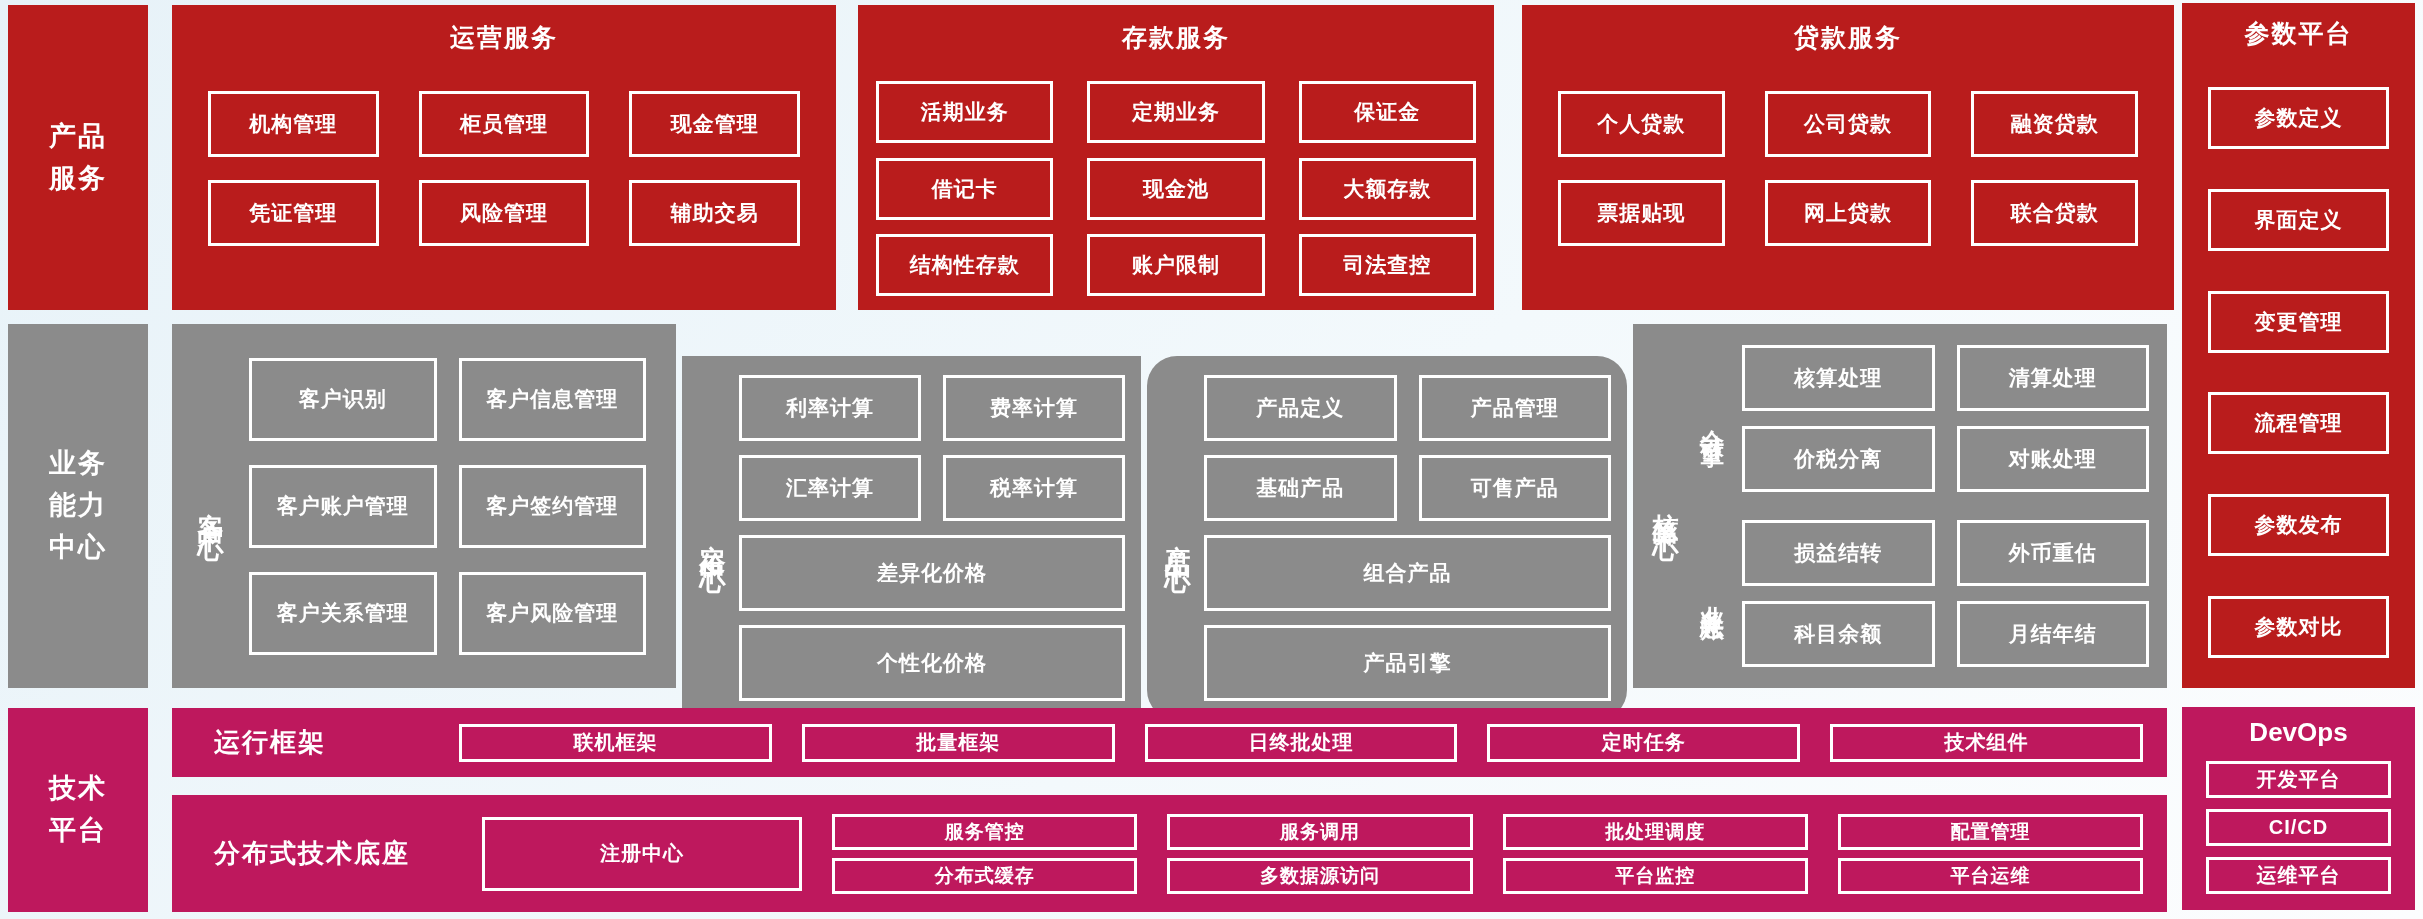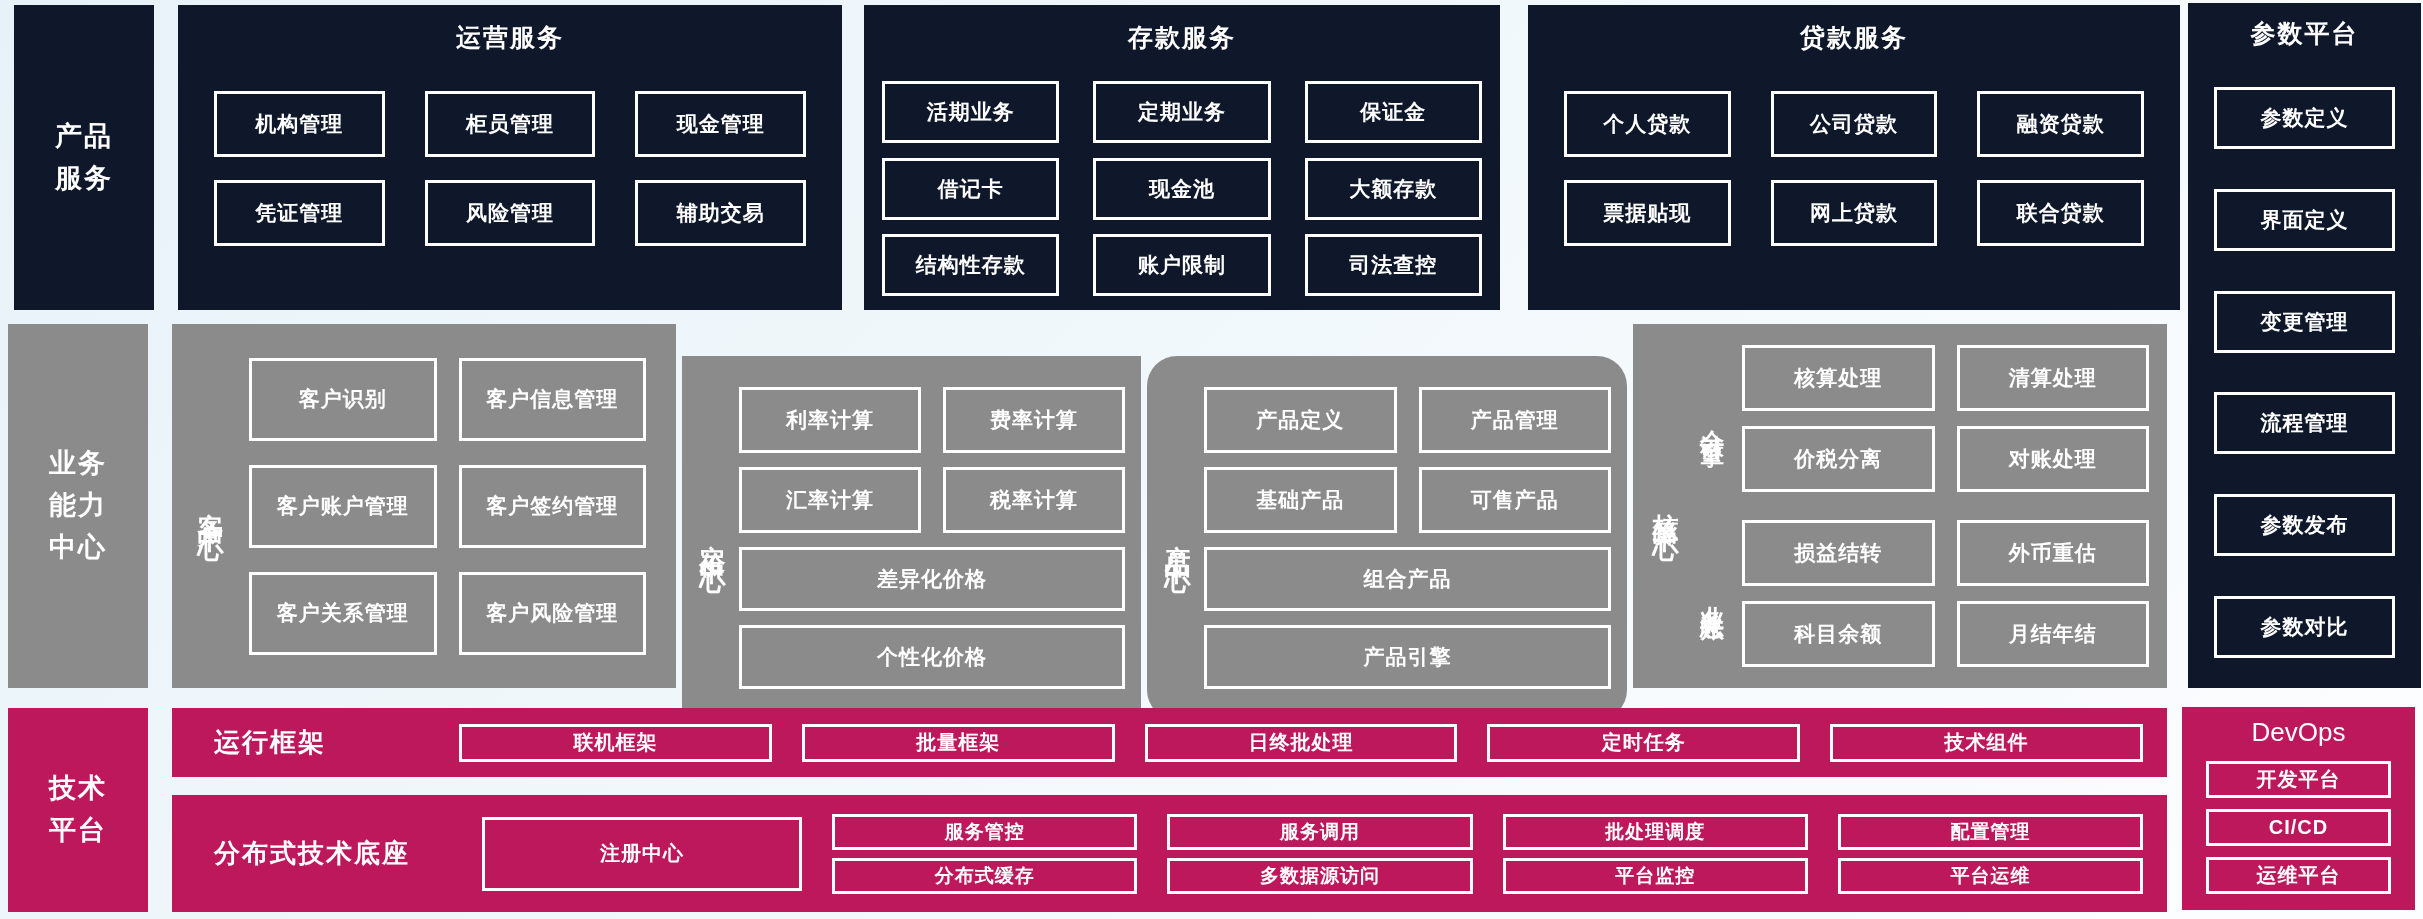--- a/index.html
+++ b/index.html
@@ -4,21 +4,21 @@
 <style>
   * { box-sizing: border-box; margin: 0; padding: 0; }
   html, body { width: 2423px; height: 919px; }
   body {
     font-family: "Liberation Sans", "DejaVu Sans", sans-serif;
     background: linear-gradient(135deg, #e7f2f8 0%, #f3f9fc 55%, #fcfdfe 100%);
     overflow: hidden;
   }
   .canvas { position: relative; width: 2423px; height: 919px; }
 
-  .teal { background: #0f172a; margin-left: 6px; }
+  .teal { background: #b91c1c; }
   .gray { background: #8b8b8b; }
   .blue { background: #be185d; }
 
   .region { position: absolute; color: #fff; }
 
   
   .sidebar { left: 8px; width: 140px; display: flex; align-items: center; justify-content: center; }
   .side-label {
     font-size: 27px; font-weight: 700; text-align: center;
     white-space: pre-line; line-height: 1.55; letter-spacing: 2px;
@@ -49,21 +49,21 @@
   .mrow { display: flex; }
   .mrow .box { flex: 1; }
 
   .cust { padding: 0 30px 0 22px; gap: 20px; }
   .cust .m-grid { gap: 24px; }
   .cust .mrow { gap: 22px; height: 83px; }
 
   .price, .prod { padding: 0 16px 0 14px; gap: 8px; margin-top: 32px; }
   .price .m-grid, .prod .m-grid { gap: 14px; }
   .price .mrow, .prod .mrow { gap: 22px; height: 66px; }
-  .wide-box { height: 64px; }
+  .wide-box { height: 76px; }
 
   .acct { padding: 0 18px 0 16px; gap: 12px; }
   .acct-groups { flex: 1; display: flex; flex-direction: column; justify-content: center; gap: 28px; }
   .acct-group { display: flex; align-items: center; gap: 14px; }
   .acct-group .vlabel { font-size: 24px; letter-spacing: 4px; }
   .acct-grid { flex: 1; display: flex; flex-direction: column; gap: 15px; border-radius: 20px; }
   .acct-grid .mrow { gap: 22px; height: 66px; }
 
   
   .strip { left: 172px; width: 1995px; display: flex; align-items: center; }
@@ -77,21 +77,21 @@
   .base-col { flex: 1; display: flex; flex-direction: column; gap: 8px; }
   .base-col .box { height: 36px; font-size: 19px; }
 
   
   .param { left: 2182px; top: 3px; width: 233px; height: 685px; display: flex; flex-direction: column; }
   .param-title { padding-top: 14px; height: 62px; text-align: center; font-size: 25px; font-weight: 700; letter-spacing: 2px; }
   .param-boxes { flex: 1; display: flex; flex-direction: column; justify-content: space-between; padding: 22px 26px 30px; }
   .param-boxes .box { height: 62px; }
 
   .devops { left: 2182px; top: 707px; width: 233px; height: 203px; display: flex; flex-direction: column; }
-  .devops-title { padding-top: 10px; height: 48px; text-align: center; font-size: 26px; font-weight: 400; }
+  .devops-title { padding-top: 10px; height: 48px; text-align: center; font-size: 26px; font-weight: 700; }
   .devops-boxes { flex: 1; display: flex; flex-direction: column; justify-content: space-between; padding: 6px 24px 16px; }
   .devops-boxes .box { height: 37px; font-size: 20px; }
 </style>
 </head>
 <body>
 
 <div class="canvas">
 
   <div class="region sidebar teal" style="top:5px;height:305px;">
     <div class="side-label">产品

